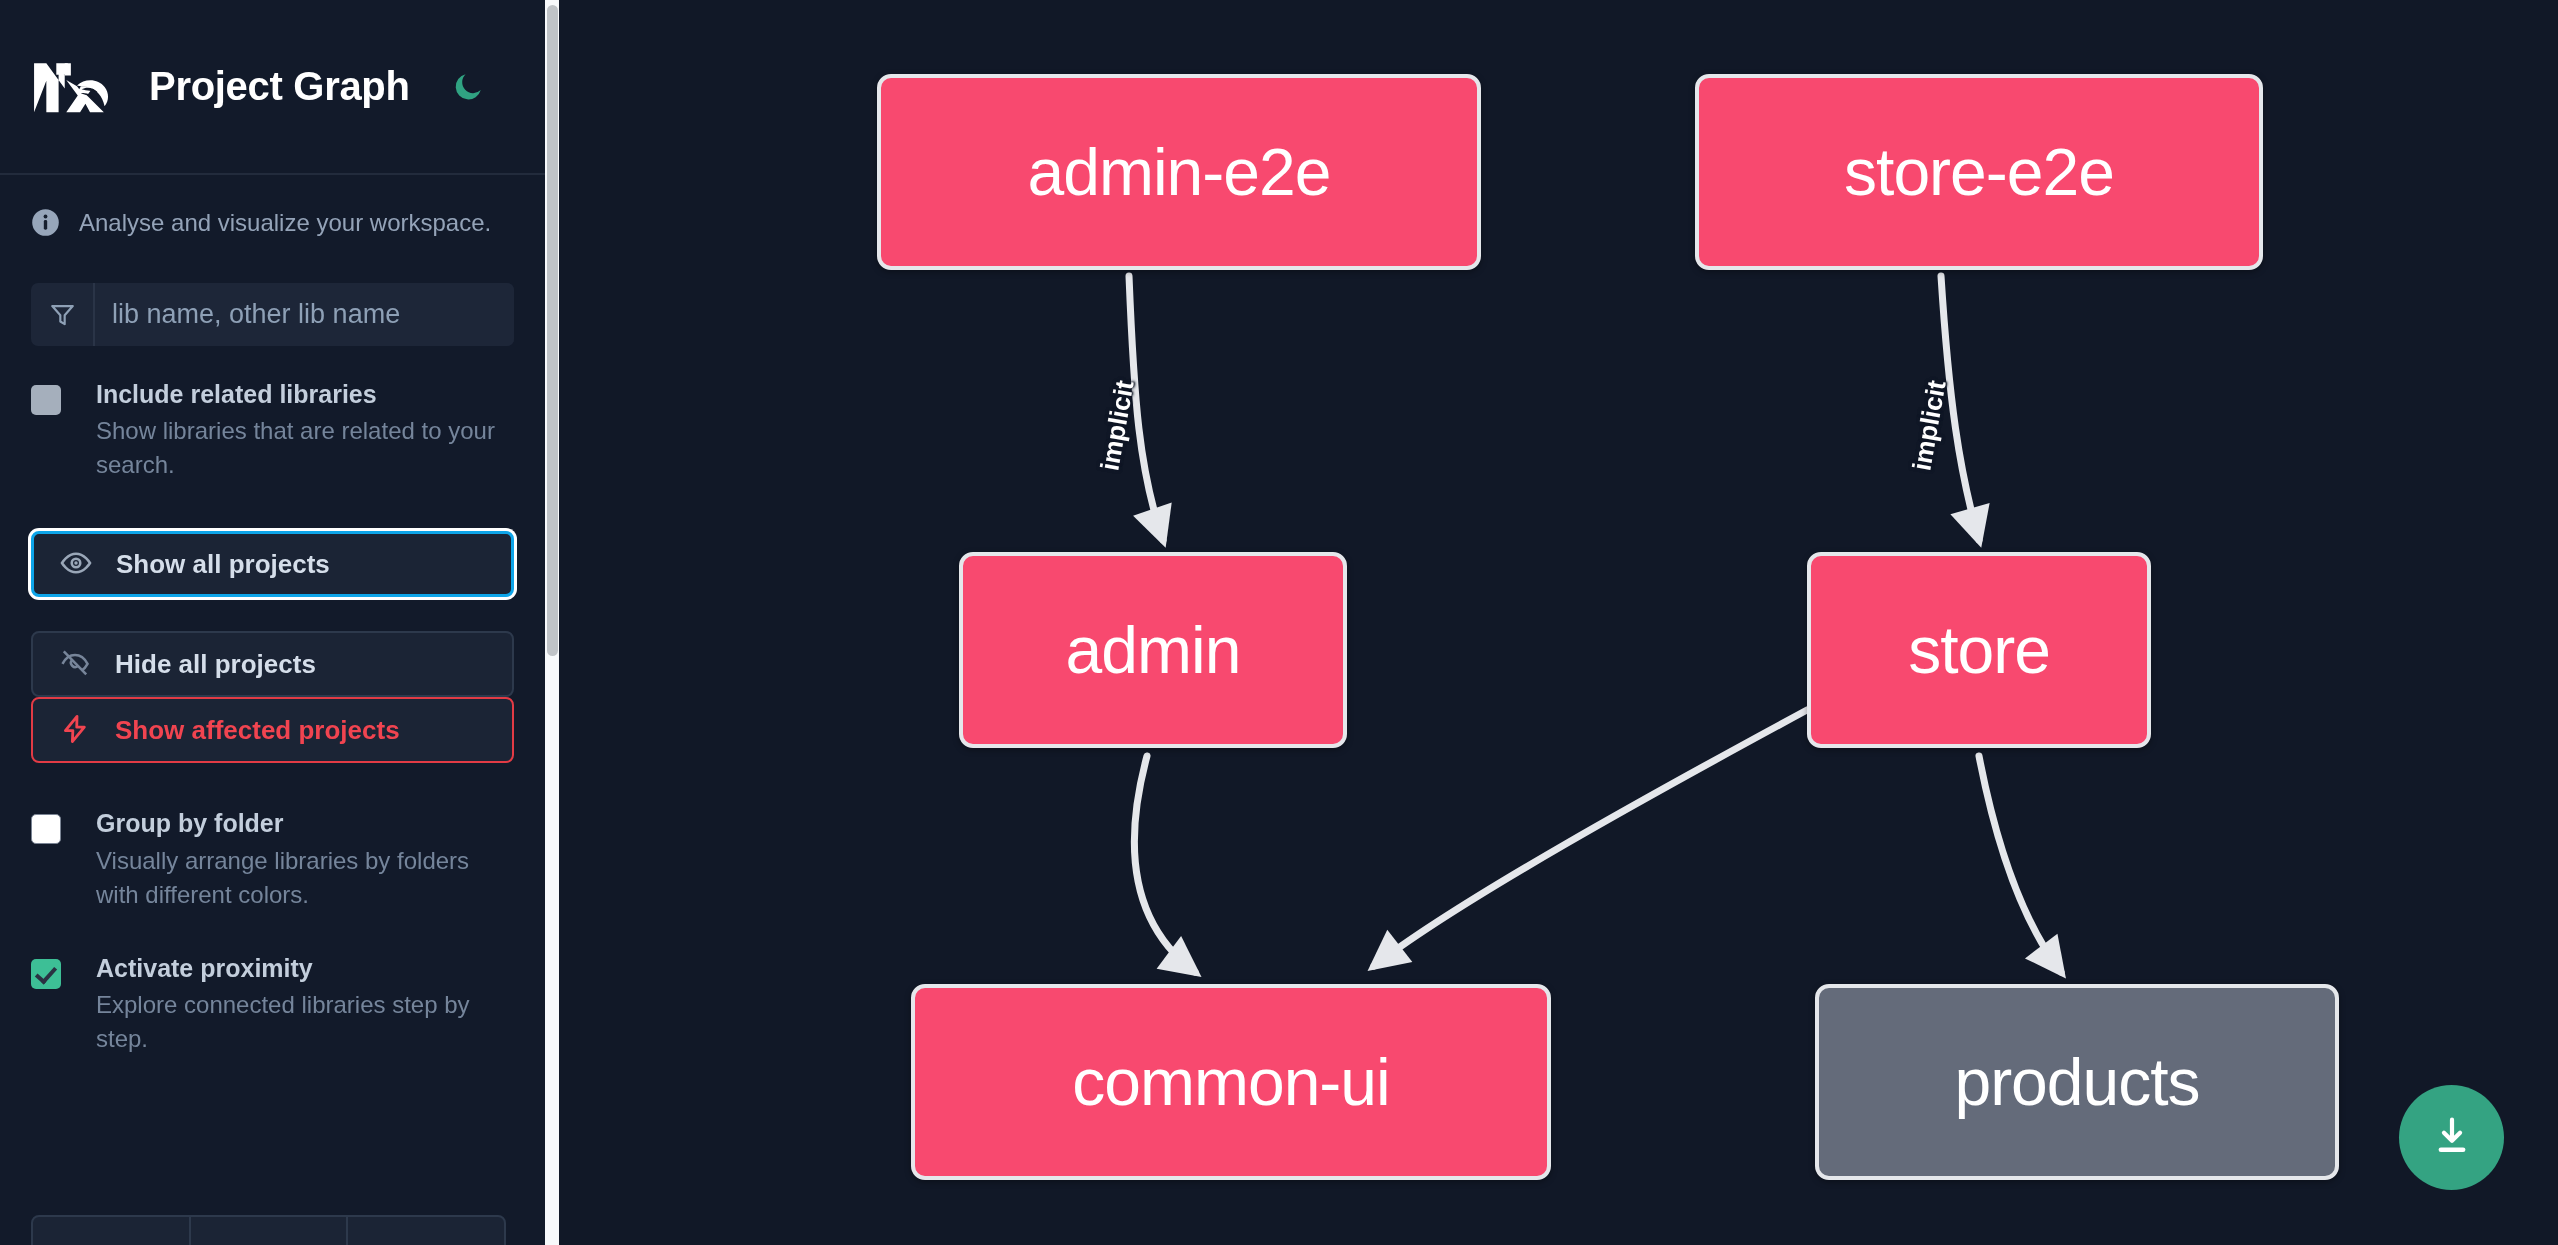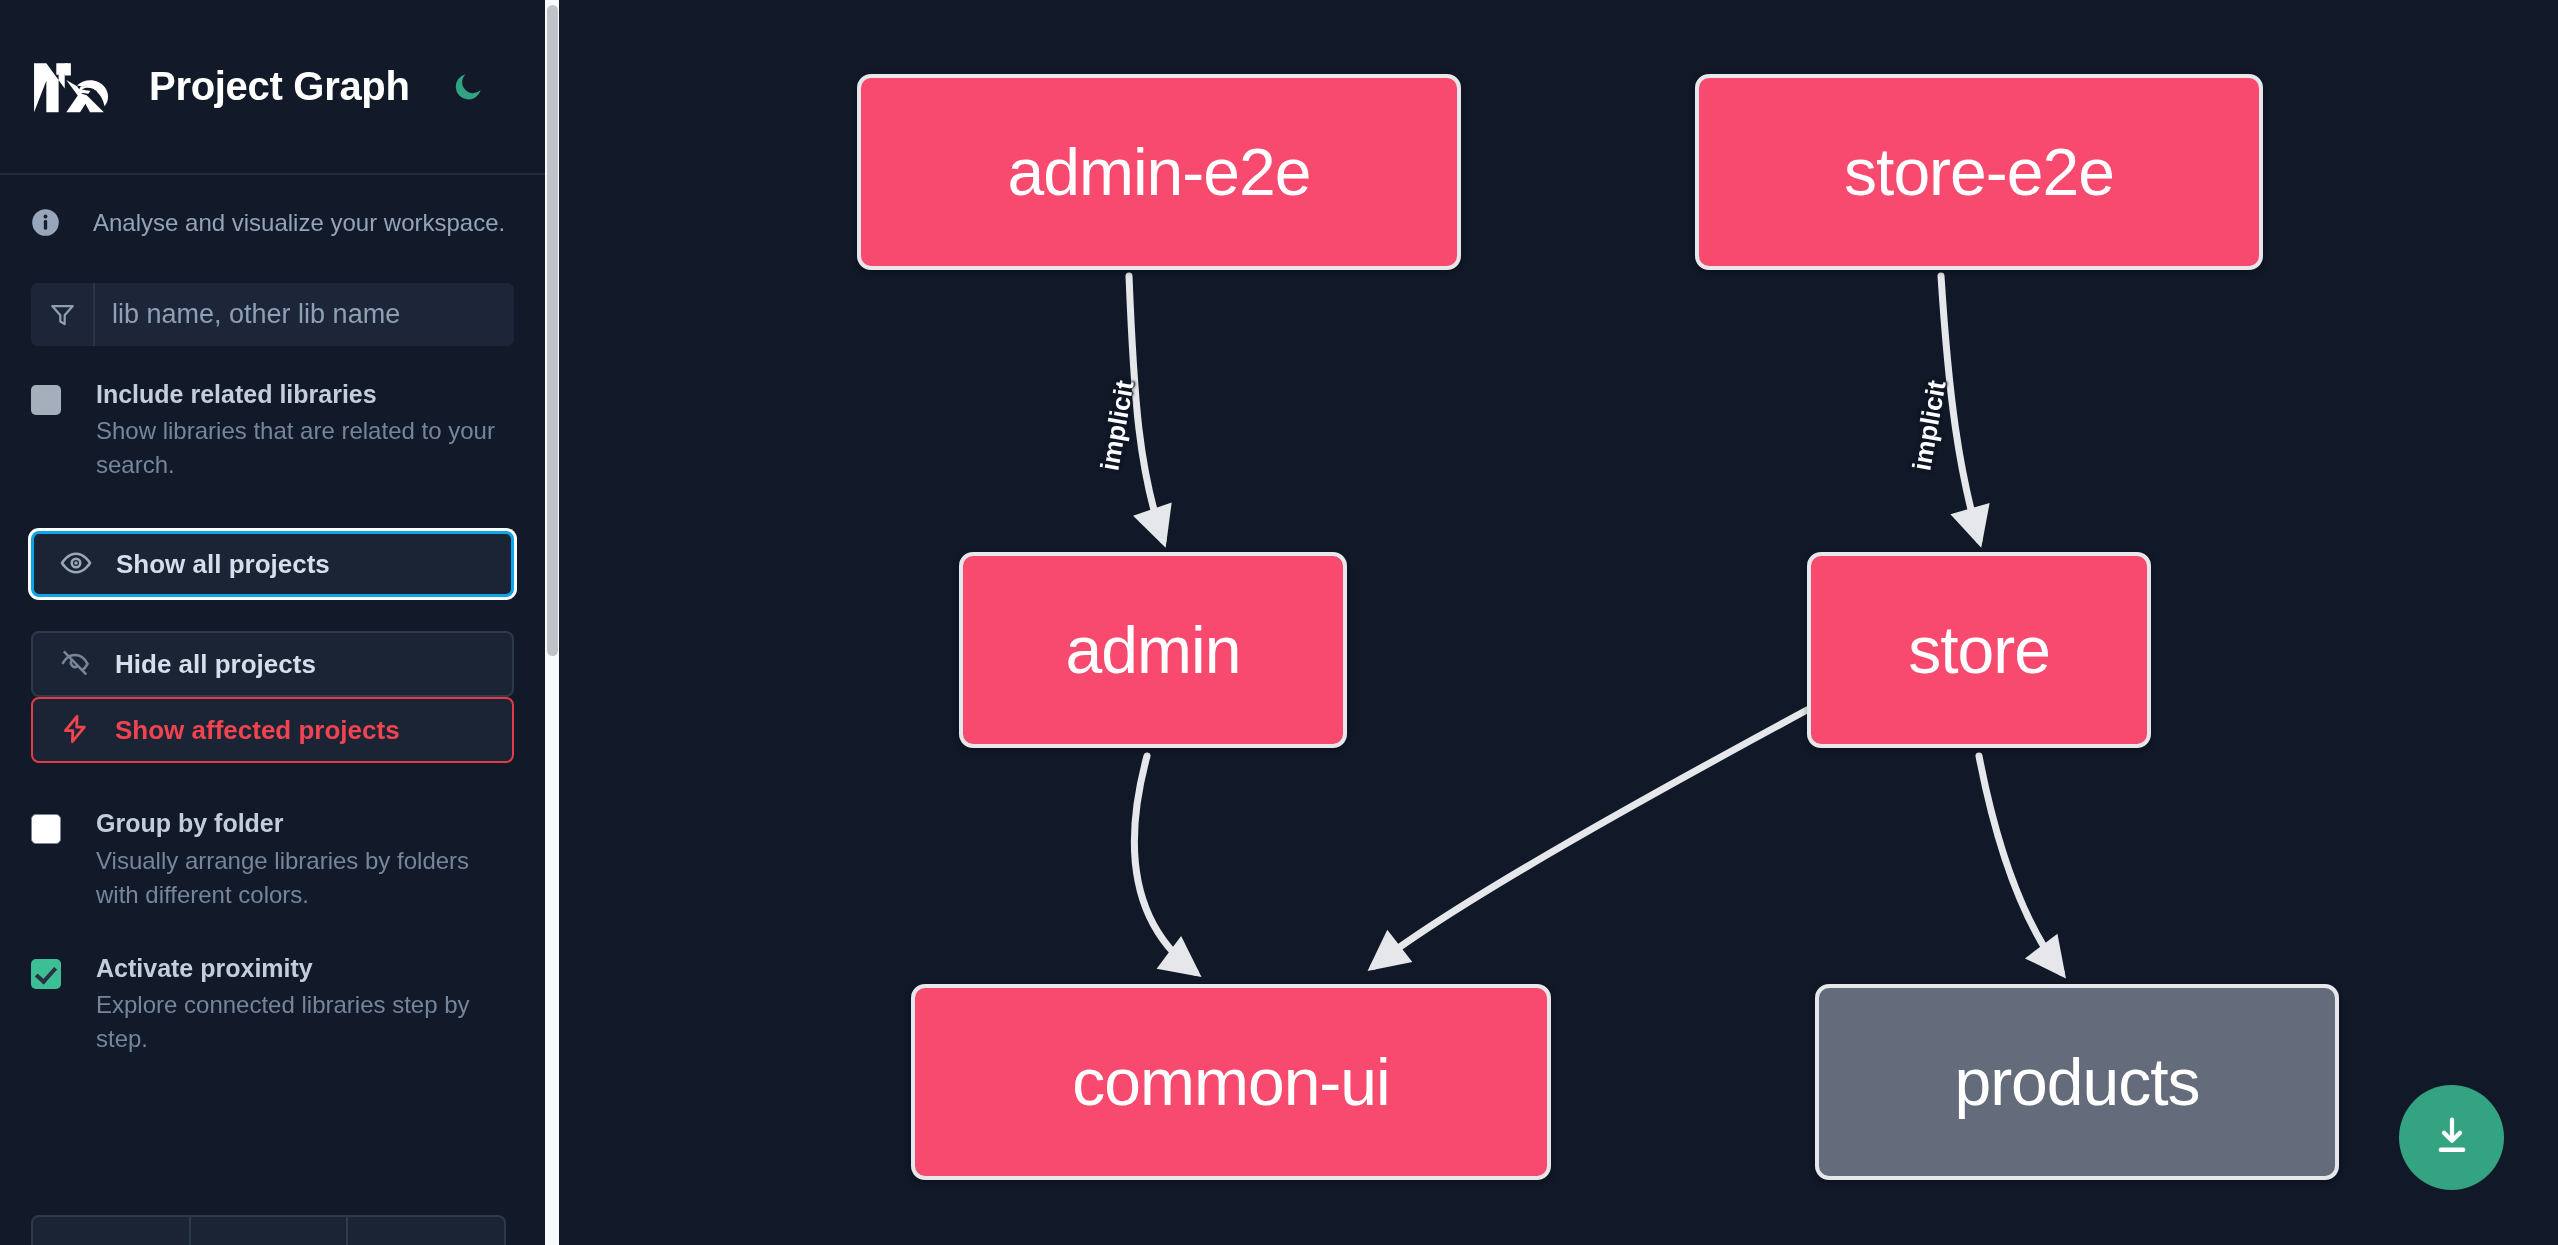--- a/index.html
+++ b/index.html
@@ -34,21 +34,21 @@
     white-space: nowrap;
   }
   .moon-btn {
     margin-left: 36px; width: 44px; height: 44px;
     display: flex; align-items: center; justify-content: center;
     cursor: pointer; background: none; border: none;
   }
 
   .sb-info {
     display: flex; align-items: center;
-    padding: 33px 31px 0 31px; gap: 33px;
+    padding: 33px 31px 0 31px; gap: 19px;
   }
   .info-icon { flex: 0 0 29px; width: 29px; height: 29px; }
   .sb-info-text { font-size: 24px; color: #94A3B8; white-space: nowrap; }
 
   .sb-search {
     margin: 46px 31px 0 31px;
     height: 63px;
     display: flex; align-items: stretch;
     background: #1D2638;
     border-radius: 7px;
@@ -300,21 +300,21 @@
         <path d="M 1382 276 C 1390 400 1400 470 1420 540"></path>
 
         <path d="M 588 756 C 560 860 580 930 636 972"></path>
 
         <path d="M 1248 710 C 1100 790 900 900 815 966"></path>
 
         <path d="M 1420 756 C 1440 860 1470 930 1502 972"></path>
       </g>
     </svg>
 
-    <div class="gnode" style="left:298px; top:74px; width:604px; height:196px; background:#F8496F;">
+    <div class="gnode" style="left:318px; top:74px; width:604px; height:196px; background:#F8496F;">
       <span class="nlabel">admin-e2e</span>
     </div>
 
     <div class="gnode" style="left:1136px; top:74px; width:568px; height:196px; background:#F8496F;">
       <span class="nlabel">store-e2e</span>
     </div>
 
     <div class="gnode" style="left:400px; top:552px; width:388px; height:196px; background:#F8496F;">
       <span class="nlabel">admin</span>
     </div>

